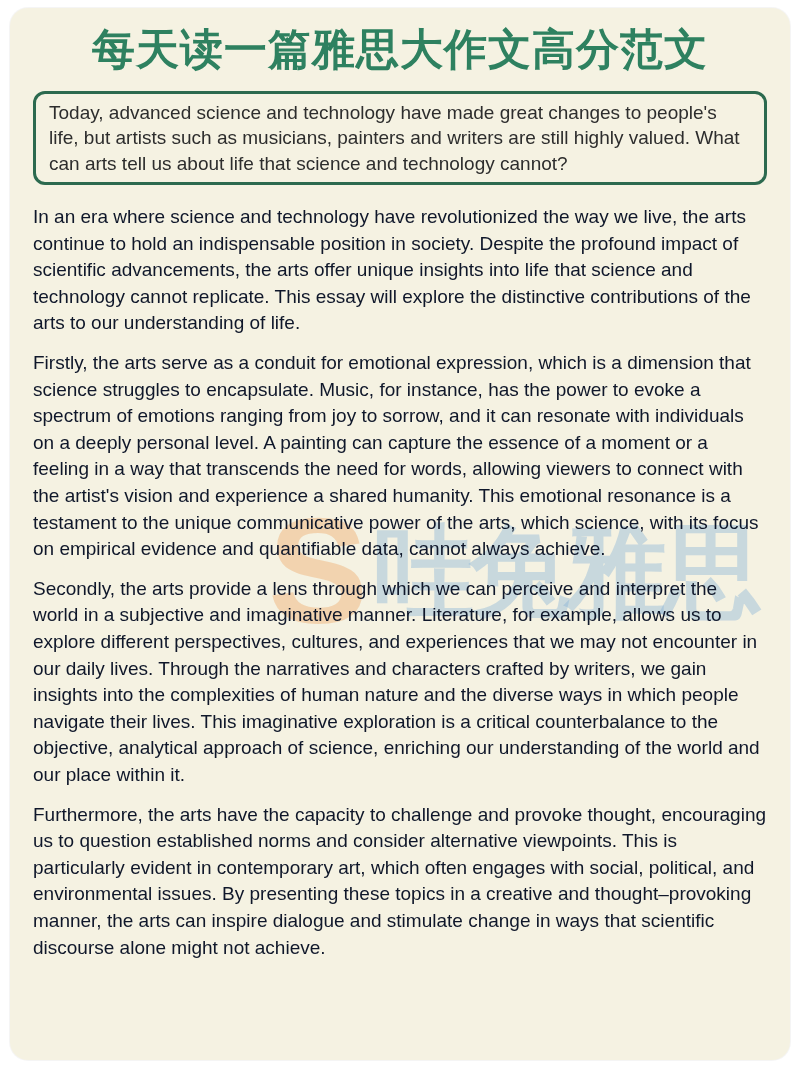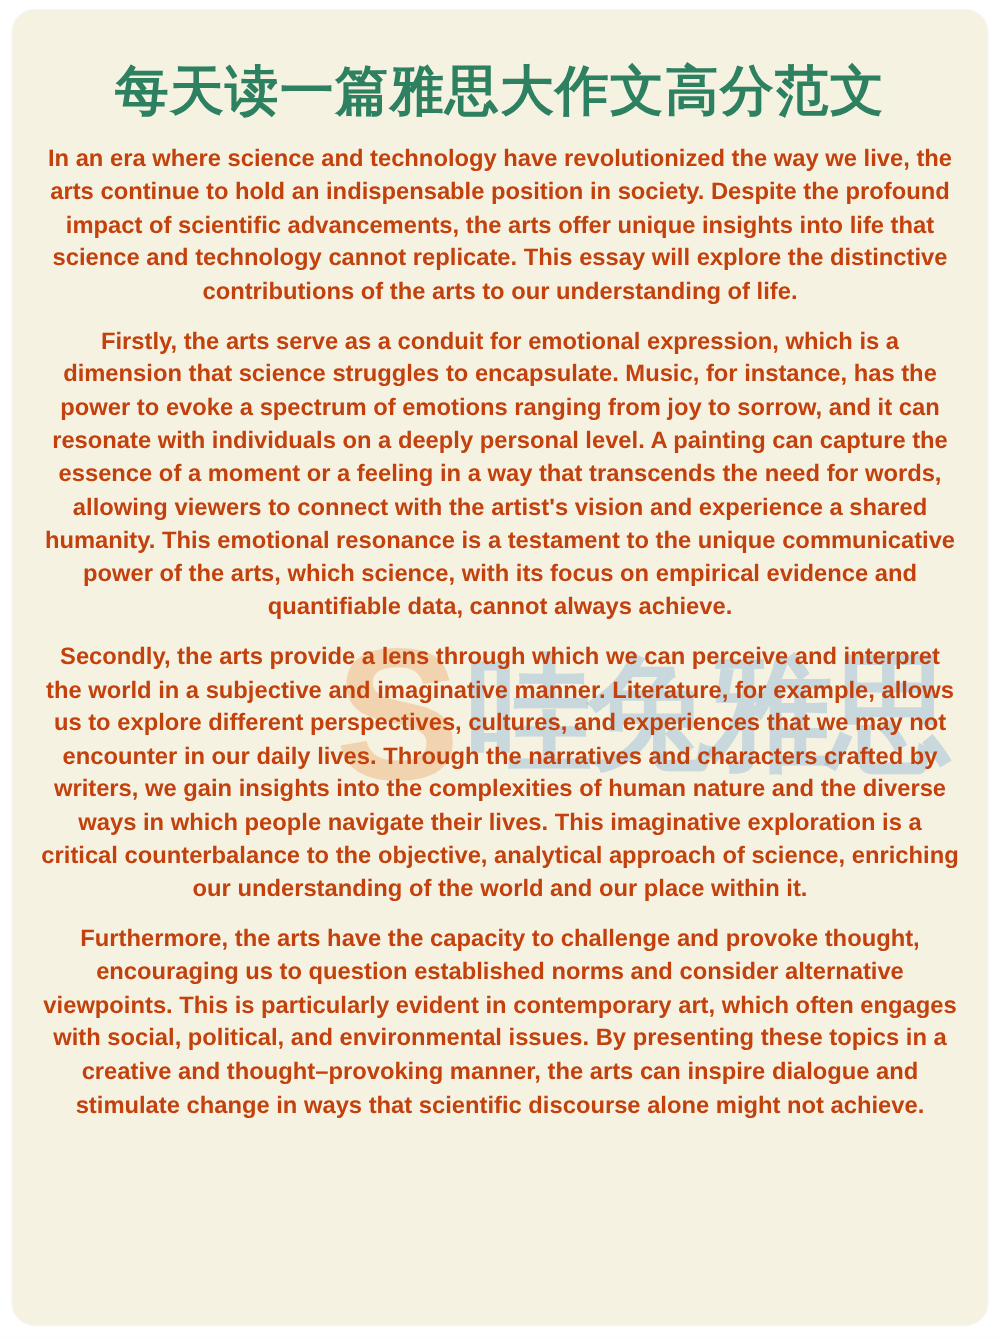--- a/index.html
+++ b/index.html
@@ -18,21 +18,21 @@
     width: 780px;
     height: 1052px;
     background: #f5f2e2;
     border-radius: 18px;
     box-shadow: 0 0 0 1px rgba(0,0,0,0.04);
     overflow: hidden;
   }
   .content {
     position: relative;
     z-index: 1;
-    padding: 40px 23px 0 23px;
+    padding: 16px 23px 0 23px;
   }
   .page-title {
     text-align: center;
     color: #2e8160;
     font-size: 43px;
     font-weight: 800;
     line-height: 1.2;
     letter-spacing: 1px;
     margin: 0 0 15px 0;
   }
@@ -51,23 +51,22 @@
     color: #2e8160;
     font-size: 24px;
     font-weight: 800;
     margin: 0 0 13px 0;
     line-height: 1.2;
   }
   .essay p {
     margin: 0 0 13px 0;
     font-size: 19px;
     line-height: 26.6px;
-    color: #c2410c;
-    text-align: center;
-    font-weight: bold;
+    color: #0f172a;
+    text-align: left;
   }
   .watermark {
     position: absolute;
     left: 258px;
     top: 488px;
     z-index: 0;
     display: flex;
     align-items: center;
     pointer-events: none;
     user-select: none;
@@ -95,20 +94,23 @@
 
   <div class="watermark" aria-hidden="true">
     <span class="wm-logo">S</span>
     <span class="wm-text">哇兔雅思</span>
   </div>
 
   <div class="content">
 
     <h1 class="page-title">每天读一篇雅思大作文高分范文</h1>
 
+    <div class="prompt-box">
+      <span>Today, advanced science and technology have made great changes to people's life, but artists such as musicians, painters and writers are still highly valued. What can arts tell us about life that science and technology cannot?</span>
+    </div>
 
 
     <div class="essay">
       <p>In an era where science and technology have revolutionized the way we live, the arts continue to hold an indispensable position in society. Despite the profound impact of scientific advancements, the arts offer unique insights into life that science and technology cannot replicate. This essay will explore the distinctive contributions of the arts to our understanding of life.</p>
       <p>Firstly, the arts serve as a conduit for emotional expression, which is a dimension that science struggles to encapsulate. Music, for instance, has the power to evoke a spectrum of emotions ranging from joy to sorrow, and it can resonate with individuals on a deeply personal level. A painting can capture the essence of a moment or a feeling in a way that transcends the need for words, allowing viewers to connect with the artist's vision and experience a shared humanity. This emotional resonance is a testament to the unique communicative power of the arts, which science, with its focus on empirical evidence and quantifiable data, cannot always achieve.</p>
       <p>Secondly, the arts provide a lens through which we can perceive and interpret the world in a subjective and imaginative manner. Literature, for example, allows us to explore different perspectives, cultures, and experiences that we may not encounter in our daily lives. Through the narratives and characters crafted by writers, we gain insights into the complexities of human nature and the diverse ways in which people navigate their lives. This imaginative exploration is a critical counterbalance to the objective, analytical approach of science, enriching our understanding of the world and our place within it.</p>
       <p>Furthermore, the arts have the capacity to challenge and provoke thought, encouraging us to question established norms and consider alternative viewpoints. This is particularly evident in contemporary art, which often engages with social, political, and environmental issues. By presenting these topics in a creative and thought–provoking manner, the arts can inspire dialogue and stimulate change in ways that scientific discourse alone might not achieve.</p>
     </div>
 
   </div>

